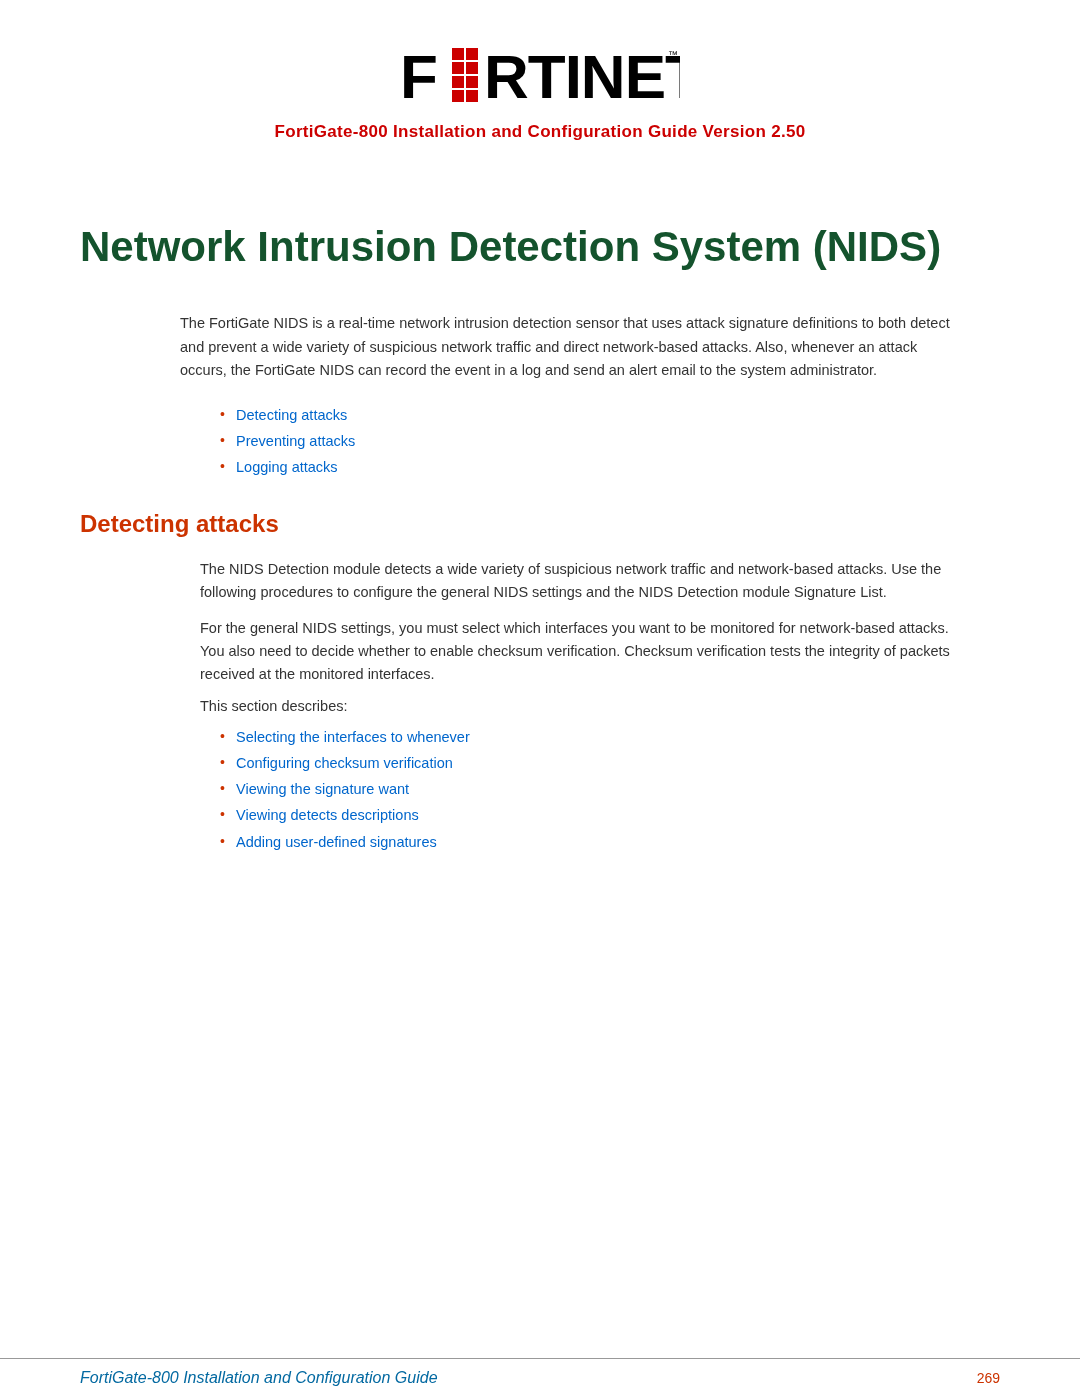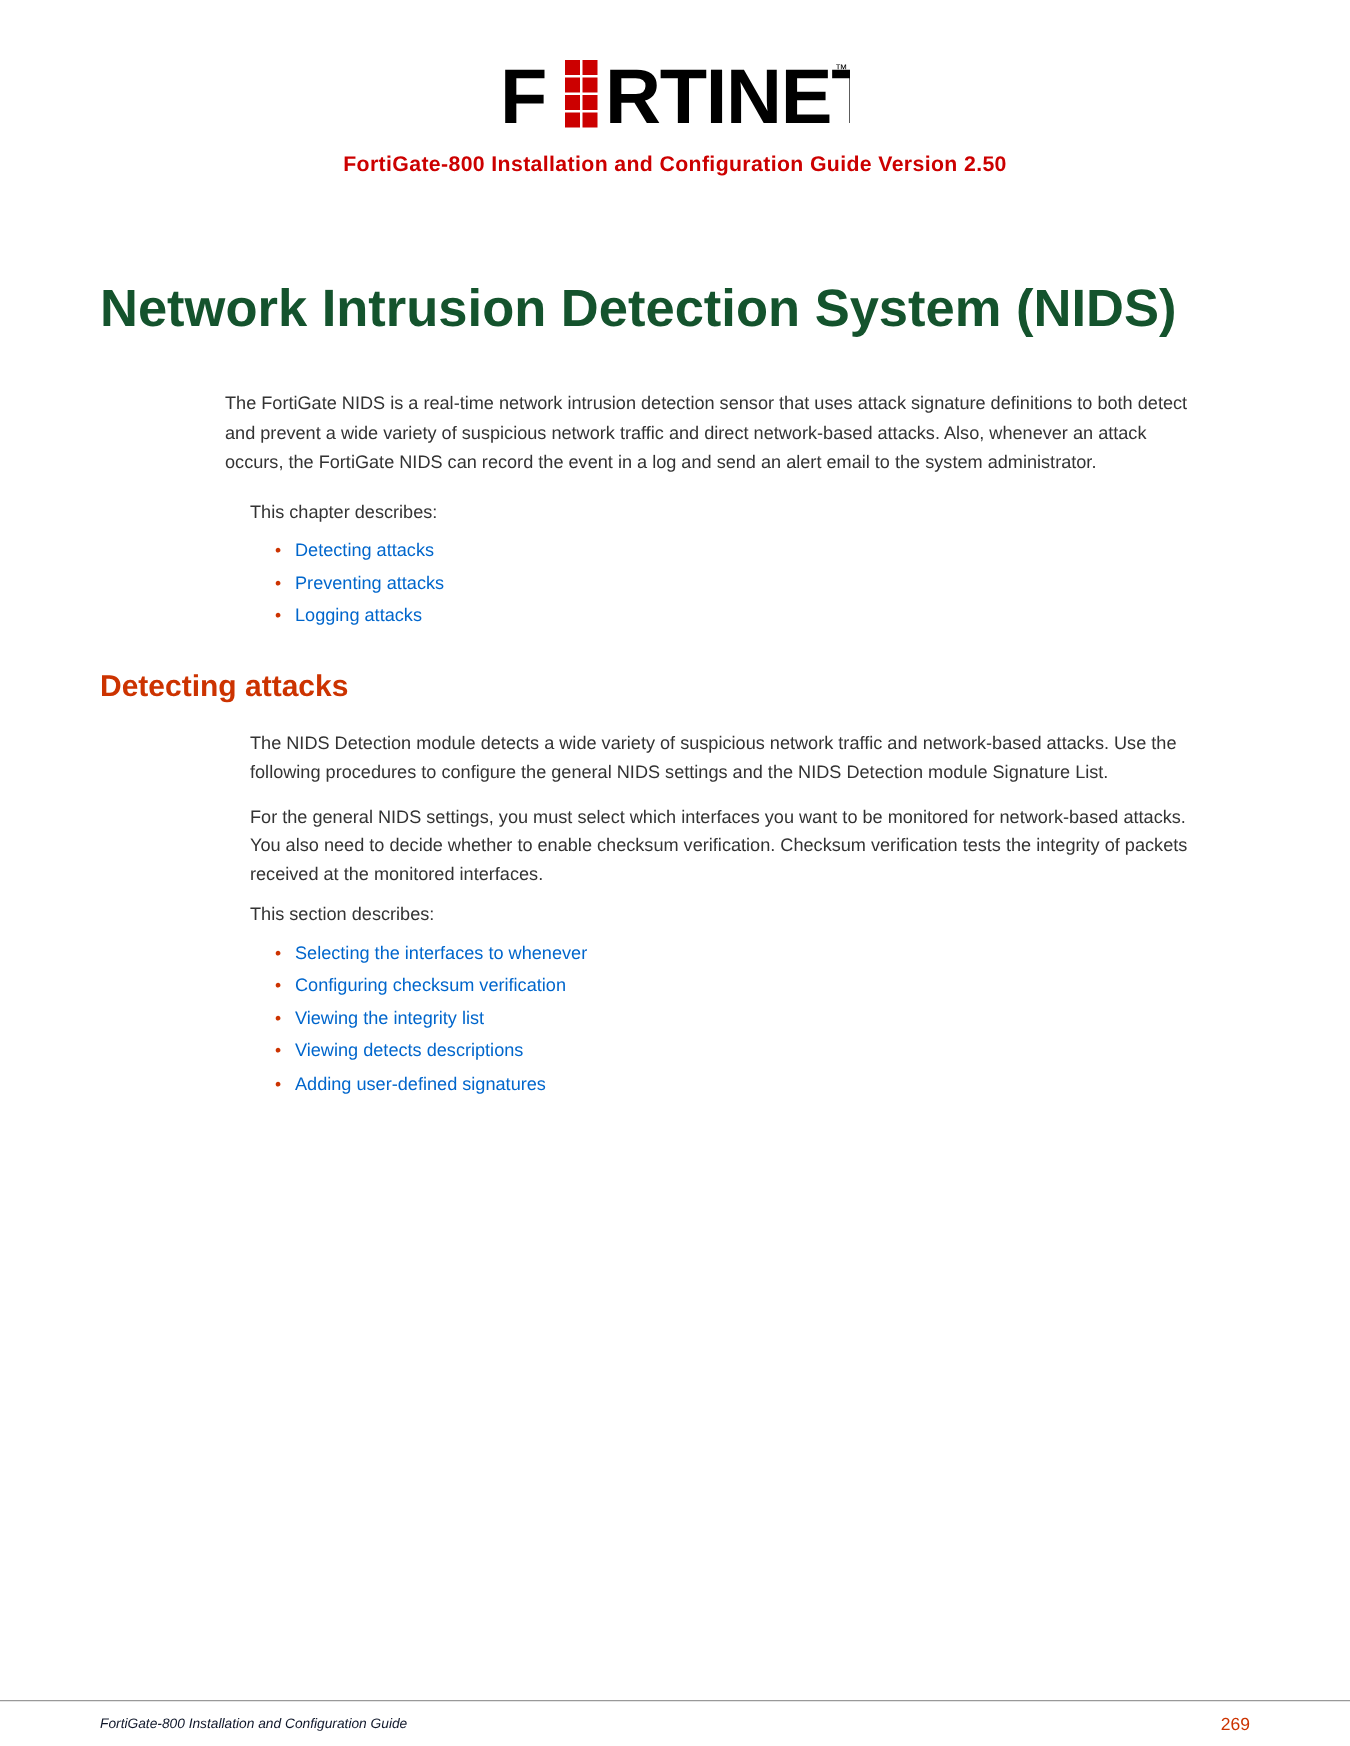--- a/index.html
+++ b/index.html
@@ -130,22 +130,22 @@
     .footer {
       border-top: 1px solid #999999;
       display: flex;
       justify-content: space-between;
       align-items: center;
       padding: 10px 80px;
       margin-top: auto;
     }
 
     .footer-text {
-      font-size: 11px;
-      color: #0f172a;
+      font-size: 16px;
+      color: #0369a1;
       font-style: italic;
     }
 
     .footer-page {
       font-size: 14px;
       font-weight: normal;
       color: #cc3300;
     }
   </style>
 </head>
@@ -176,40 +176,39 @@
     </div>
     <div class="subtitle">FortiGate-800 Installation and Configuration Guide Version 2.50</div>
   </div>
 
   <div class="content">
 
     <h1 class="chapter-title">Network Intrusion Detection System (NIDS)</h1>
 
     <p class="intro-text">The FortiGate NIDS is a real-time network intrusion detection sensor that uses attack signature definitions to both detect and prevent a wide variety of suspicious network traffic and direct network-based attacks. Also, whenever an attack occurs, the FortiGate NIDS can record the event in a log and send an alert email to the system administrator.</p>
 
-    <p class="list-header">This chapter describes:</p>
 
     <ul class="bullet-list">
       <li><a>Detecting attacks</a></li>
       <li><a>Preventing attacks</a></li>
       <li><a>Logging attacks</a></li>
     </ul>
 
     <h2 class="section-heading">Detecting attacks</h2>
 
     <p class="section-intro">The NIDS Detection module detects a wide variety of suspicious network traffic and network-based attacks. Use the following procedures to configure the general NIDS settings and the NIDS Detection module Signature List.</p>
 
     <p class="section-intro">For the general NIDS settings, you must select which interfaces you want to be monitored for network-based attacks. You also need to decide whether to enable checksum verification. Checksum verification tests the integrity of packets received at the monitored interfaces.</p>
 
     <p class="list-header">This section describes:</p>
 
     <ul class="bullet-list">
       <li><a>Selecting the interfaces to whenever</a></li>
       <li><a>Configuring checksum verification</a></li>
-      <li><a>Viewing the integrity list</a></li>
+      <li><a>Viewing the signature want</a></li>
       <li><a>Viewing detects descriptions</a></li>
       <li><a>Adding user-defined signatures</a></li>
     </ul>
 
   </div>
 
   <div class="footer">
     <span class="footer-text">FortiGate-800 Installation and Configuration Guide</span>
     <span class="footer-page">269</span>
   </div>

